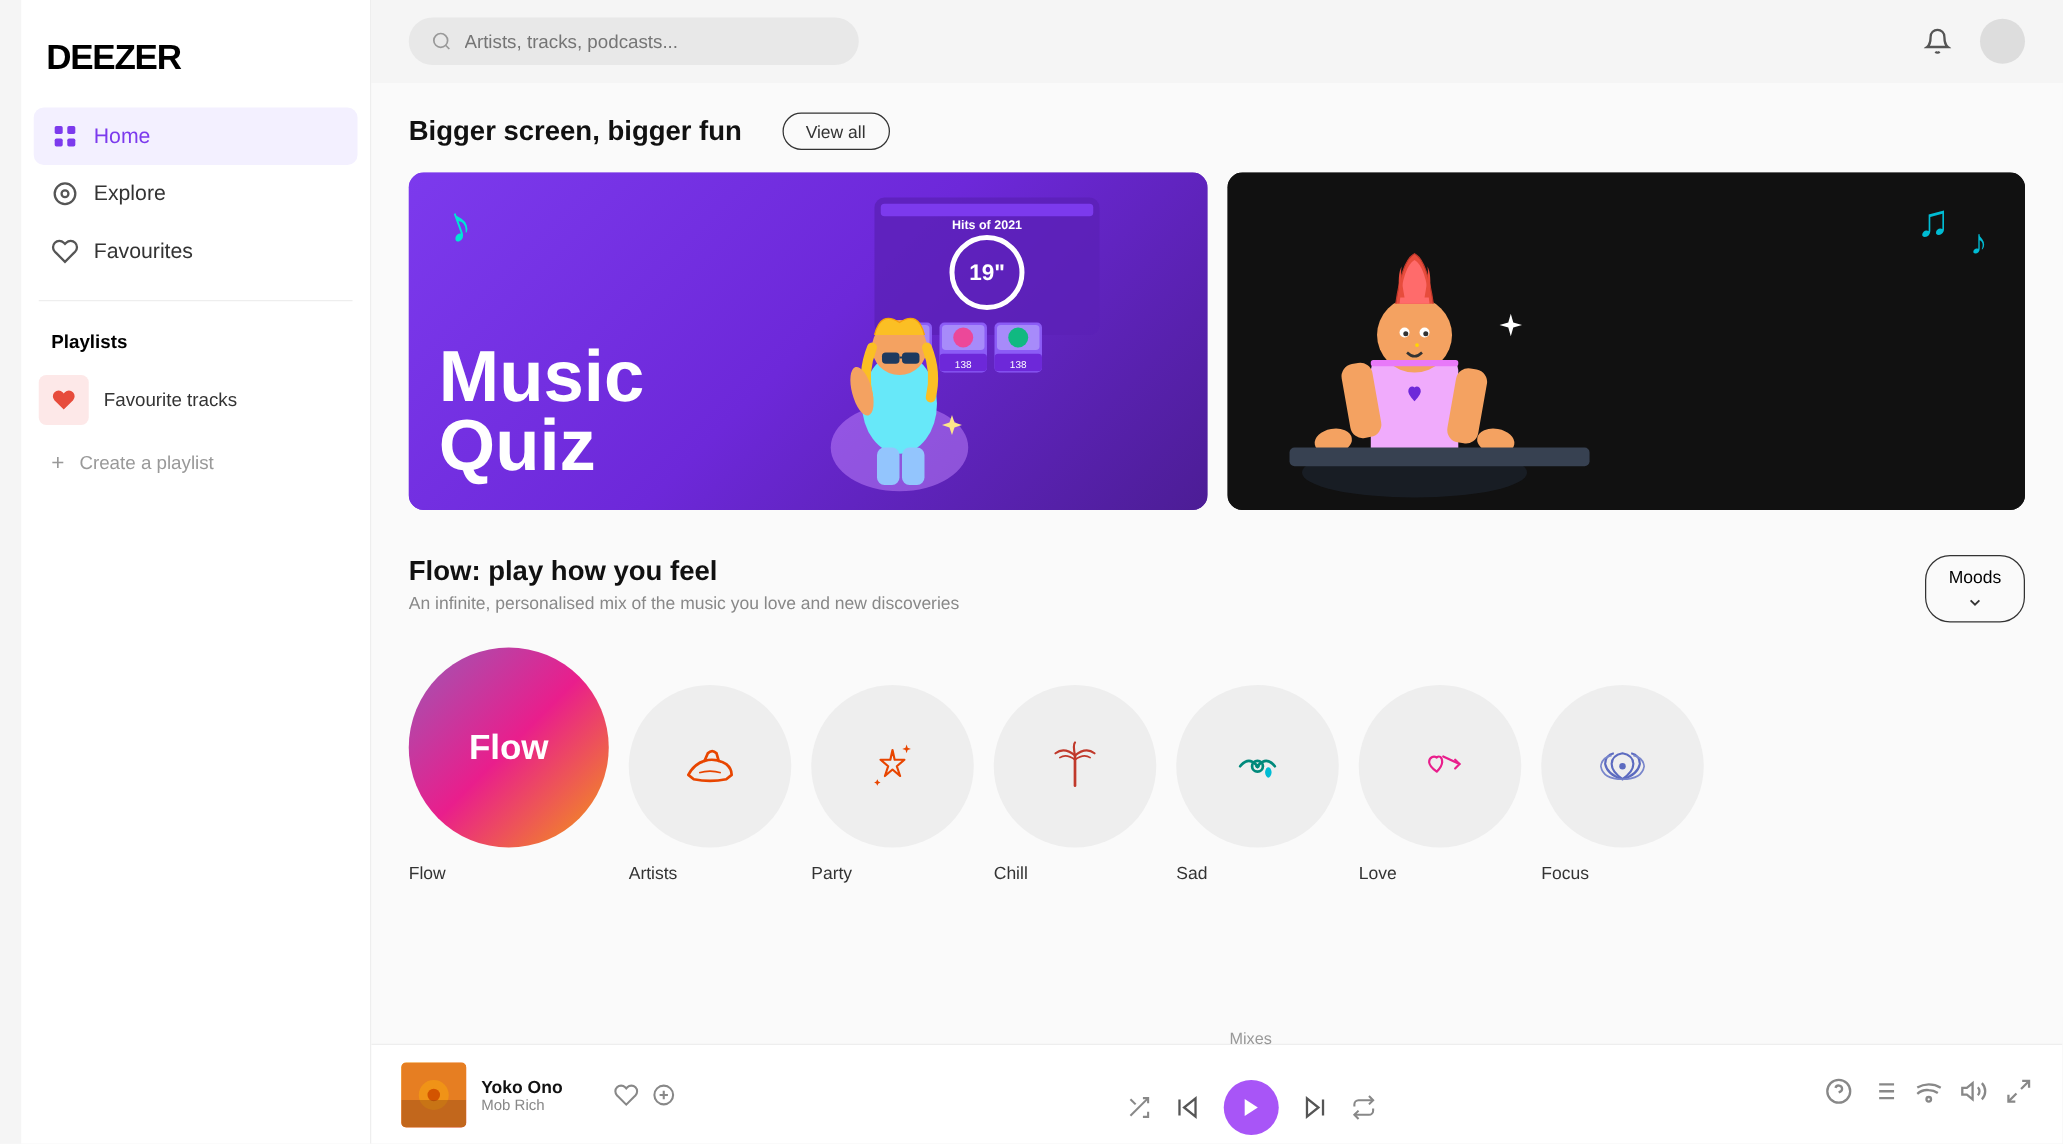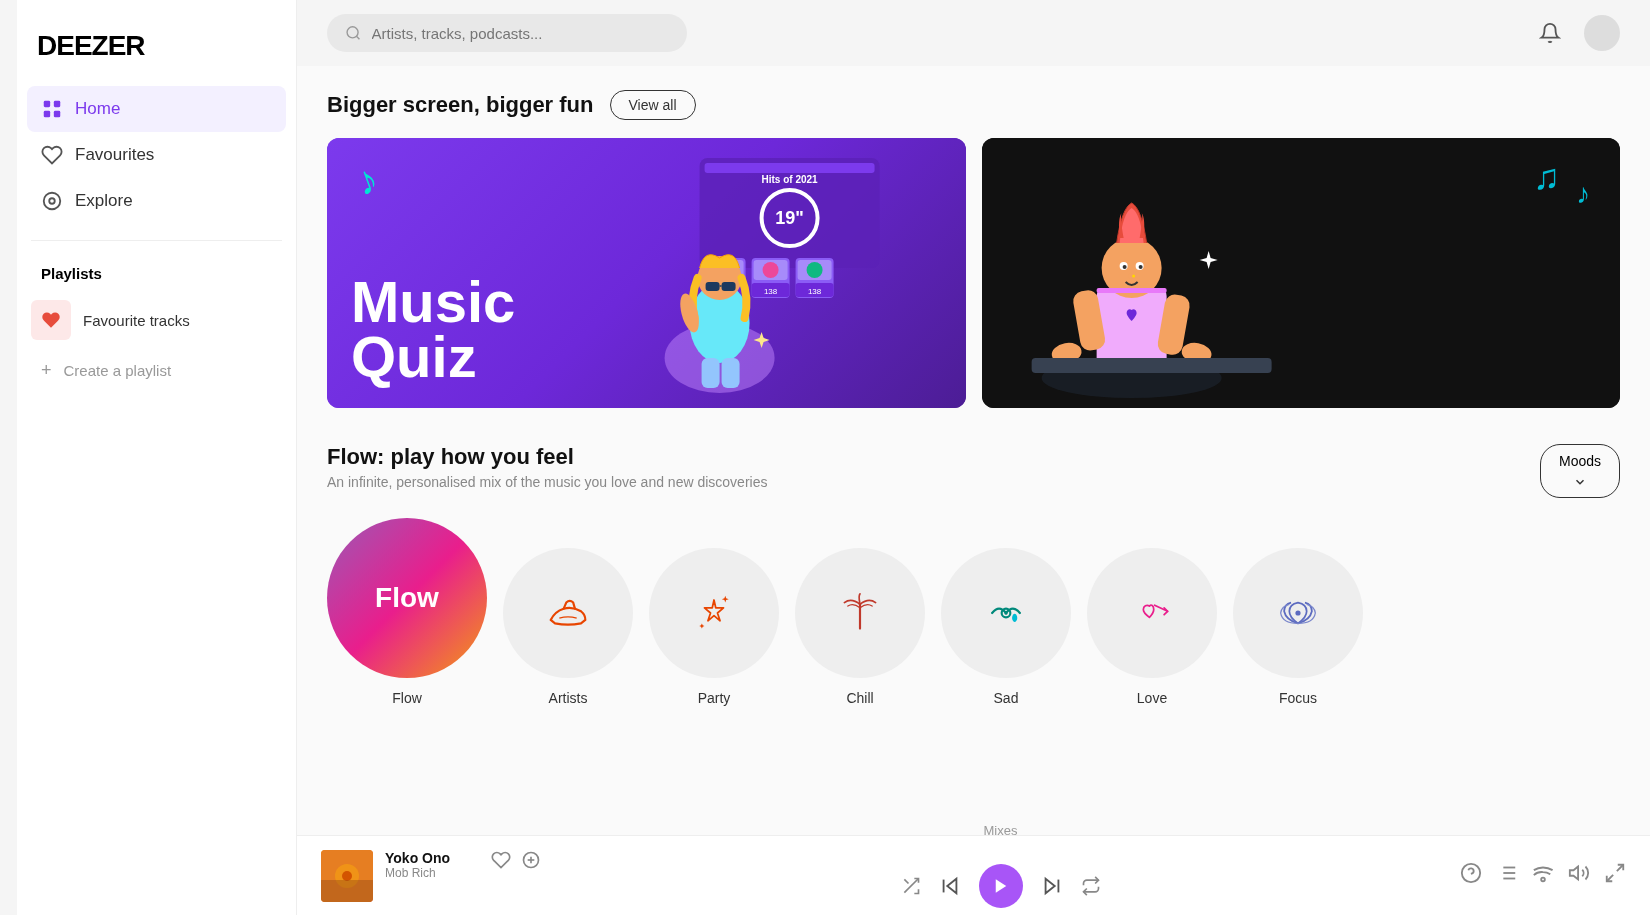--- a/index.html
+++ b/index.html
@@ -28,48 +28,48 @@
     
     .topbar { background: #f5f5f5; padding: 14px 30px; display: flex; align-items: center; justify-content: space-between; position: sticky; top: 0; z-index: 10; }
     .search-bar { display: flex; align-items: center; background: #e8e8e8; border-radius: 24px; padding: 10px 18px; gap: 10px; width: 360px; }
     .search-bar input { border: none; background: transparent; outline: none; font-size: 15px; color: #666; width: 100%; }
     .topbar-right { display: flex; align-items: center; gap: 16px; }
     .notification-btn { width: 36px; height: 36px; display: flex; align-items: center; justify-content: center; cursor: pointer; }
     .avatar { width: 36px; height: 36px; background: #ddd; border-radius: 50%; }
 
     
     .content { padding: 24px 30px; }
-    .section-header { display: flex; align-items: center; gap: 16px; margin-bottom: 18px; }
+    .section-header { display: flex; align-items: center; gap: 32px; margin-bottom: 18px; }
     .section-title { font-size: 22px; font-weight: 700; color: #111; }
     .view-all-btn { border: 1.5px solid #333; border-radius: 20px; padding: 6px 18px; font-size: 14px; font-weight: 500; background: transparent; cursor: pointer; color: #333; }
 
     
     .banner-grid { display: grid; grid-template-columns: 1fr 1fr; gap: 16px; margin-bottom: 36px; }
     .banner-card { border-radius: 12px; overflow: hidden; height: 270px; position: relative; cursor: pointer; }
     .banner-card-1 { background: linear-gradient(135deg, #7c3aed 0%, #6d28d9 40%, #4c1d95 100%); }
     .banner-card-2 { background: #111; }
 
     
     .flow-section { margin-bottom: 24px; }
     .flow-header { display: flex; align-items: flex-start; justify-content: space-between; margin-bottom: 6px; }
     .flow-title-group .flow-title { font-size: 22px; font-weight: 700; color: #111; }
     .flow-title-group .flow-subtitle { font-size: 14px; color: #888; margin-top: 4px; }
     .moods-btn { border: 1.5px solid #333; border-radius: 20px; padding: 8px 18px; font-size: 14px; font-weight: 500; background: transparent; cursor: pointer; display: flex; align-items: center; gap: 6px; flex-direction: column; }
 
     .flow-cards { display: flex; gap: 16px; margin-top: 20px; align-items: flex-end; }
-    .flow-card { display: flex; flex-direction: column; align-items: center; gap: 12px; cursor: pointer; }
+    .flow-card { display: flex; flex-direction: column; align-items: flex-start; gap: 12px; cursor: pointer; }
     .flow-circle { border-radius: 50%; display: flex; align-items: center; justify-content: center; flex-shrink: 0; }
     .flow-circle-main { width: 160px; height: 160px; background: linear-gradient(135deg, #9b59b6, #e91e8c, #f39c12); }
     .flow-circle-secondary { width: 130px; height: 130px; background: #eee; }
     .flow-card-label { font-size: 14px; font-weight: 500; color: #333; }
     .flow-circle-text { font-size: 28px; font-weight: 900; color: #fff; }
 
     
     .player { height: 80px; background: #fff; border-top: 1px solid #eee; display: flex; align-items: center; padding: 0 24px; gap: 20px; flex-shrink: 0; }
-    .player-track { display: flex; align-items: flex-start; gap: 12px; width: 220px; }
+    .player-track { display: flex; align-items: center; gap: 12px; width: 220px; }
     .track-thumb { width: 52px; height: 52px; background: linear-gradient(135deg, #f39c12, #e74c3c); border-radius: 4px; flex-shrink: 0; overflow: hidden; }
     .track-info { flex: 1; }
     .track-name { font-size: 14px; font-weight: 600; color: #111; }
     .track-artist { font-size: 12px; color: #888; }
     .player-actions { display: flex; align-items: center; gap: 10px; }
     .player-action-btn { background: none; border: none; cursor: pointer; color: #888; display: flex; align-items: center; }
 
     .player-center { flex: 1; display: flex; flex-direction: column; align-items: center; gap: 6px; }
     .player-controls { display: flex; align-items: center; gap: 18px; }
     .control-btn { background: none; border: none; cursor: pointer; color: #888; font-size: 18px; display: flex; align-items: center; }
@@ -104,34 +104,34 @@
             <rect x="3" y="14" width="7" height="7" rx="1.5" fill="#7c3aed"></rect>
             <rect x="14" y="14" width="7" height="7" rx="1.5" fill="#7c3aed"></rect>
           </svg>
         </span>
         <span>Home</span>
       </div>
 
       <div class="sidebar-nav-item">
         <span class="nav-icon">
           <svg width="22" height="22" viewBox="0 0 24 24" fill="none" stroke="#555" stroke-width="2">
-            <path d="M20.84 4.61a5.5 5.5 0 0 0-7.78 0L12 5.67l-1.06-1.06a5.5 5.5 0 0 0-7.78 7.78l1.06 1.06L12 21.23l7.78-7.78 1.06-1.06a5.5 5.5 0 0 0 0-7.78z"></path>
-          </svg>
-        </span>
-        <span>Favourites</span>
-      </div>
-
-      <div class="sidebar-nav-item">
-        <span class="nav-icon">
-          <svg width="22" height="22" viewBox="0 0 24 24" fill="none" stroke="#555" stroke-width="2">
             <circle cx="12" cy="12" r="9"></circle>
             <circle cx="12" cy="12" r="3"></circle>
           </svg>
         </span>
         <span>Explore</span>
+      </div>
+
+      <div class="sidebar-nav-item">
+        <span class="nav-icon">
+          <svg width="22" height="22" viewBox="0 0 24 24" fill="none" stroke="#555" stroke-width="2">
+            <path d="M20.84 4.61a5.5 5.5 0 0 0-7.78 0L12 5.67l-1.06-1.06a5.5 5.5 0 0 0-7.78 7.78l1.06 1.06L12 21.23l7.78-7.78 1.06-1.06a5.5 5.5 0 0 0 0-7.78z"></path>
+          </svg>
+        </span>
+        <span>Favourites</span>
       </div>
     </nav>
 
     <div class="sidebar-divider"></div>
 
     <div class="sidebar-section-title">Playlists</div>
 
     <div class="sidebar-playlist-item">
       <div class="playlist-icon">
         <svg width="20" height="20" viewBox="0 0 24 24" fill="#e74c3c">

